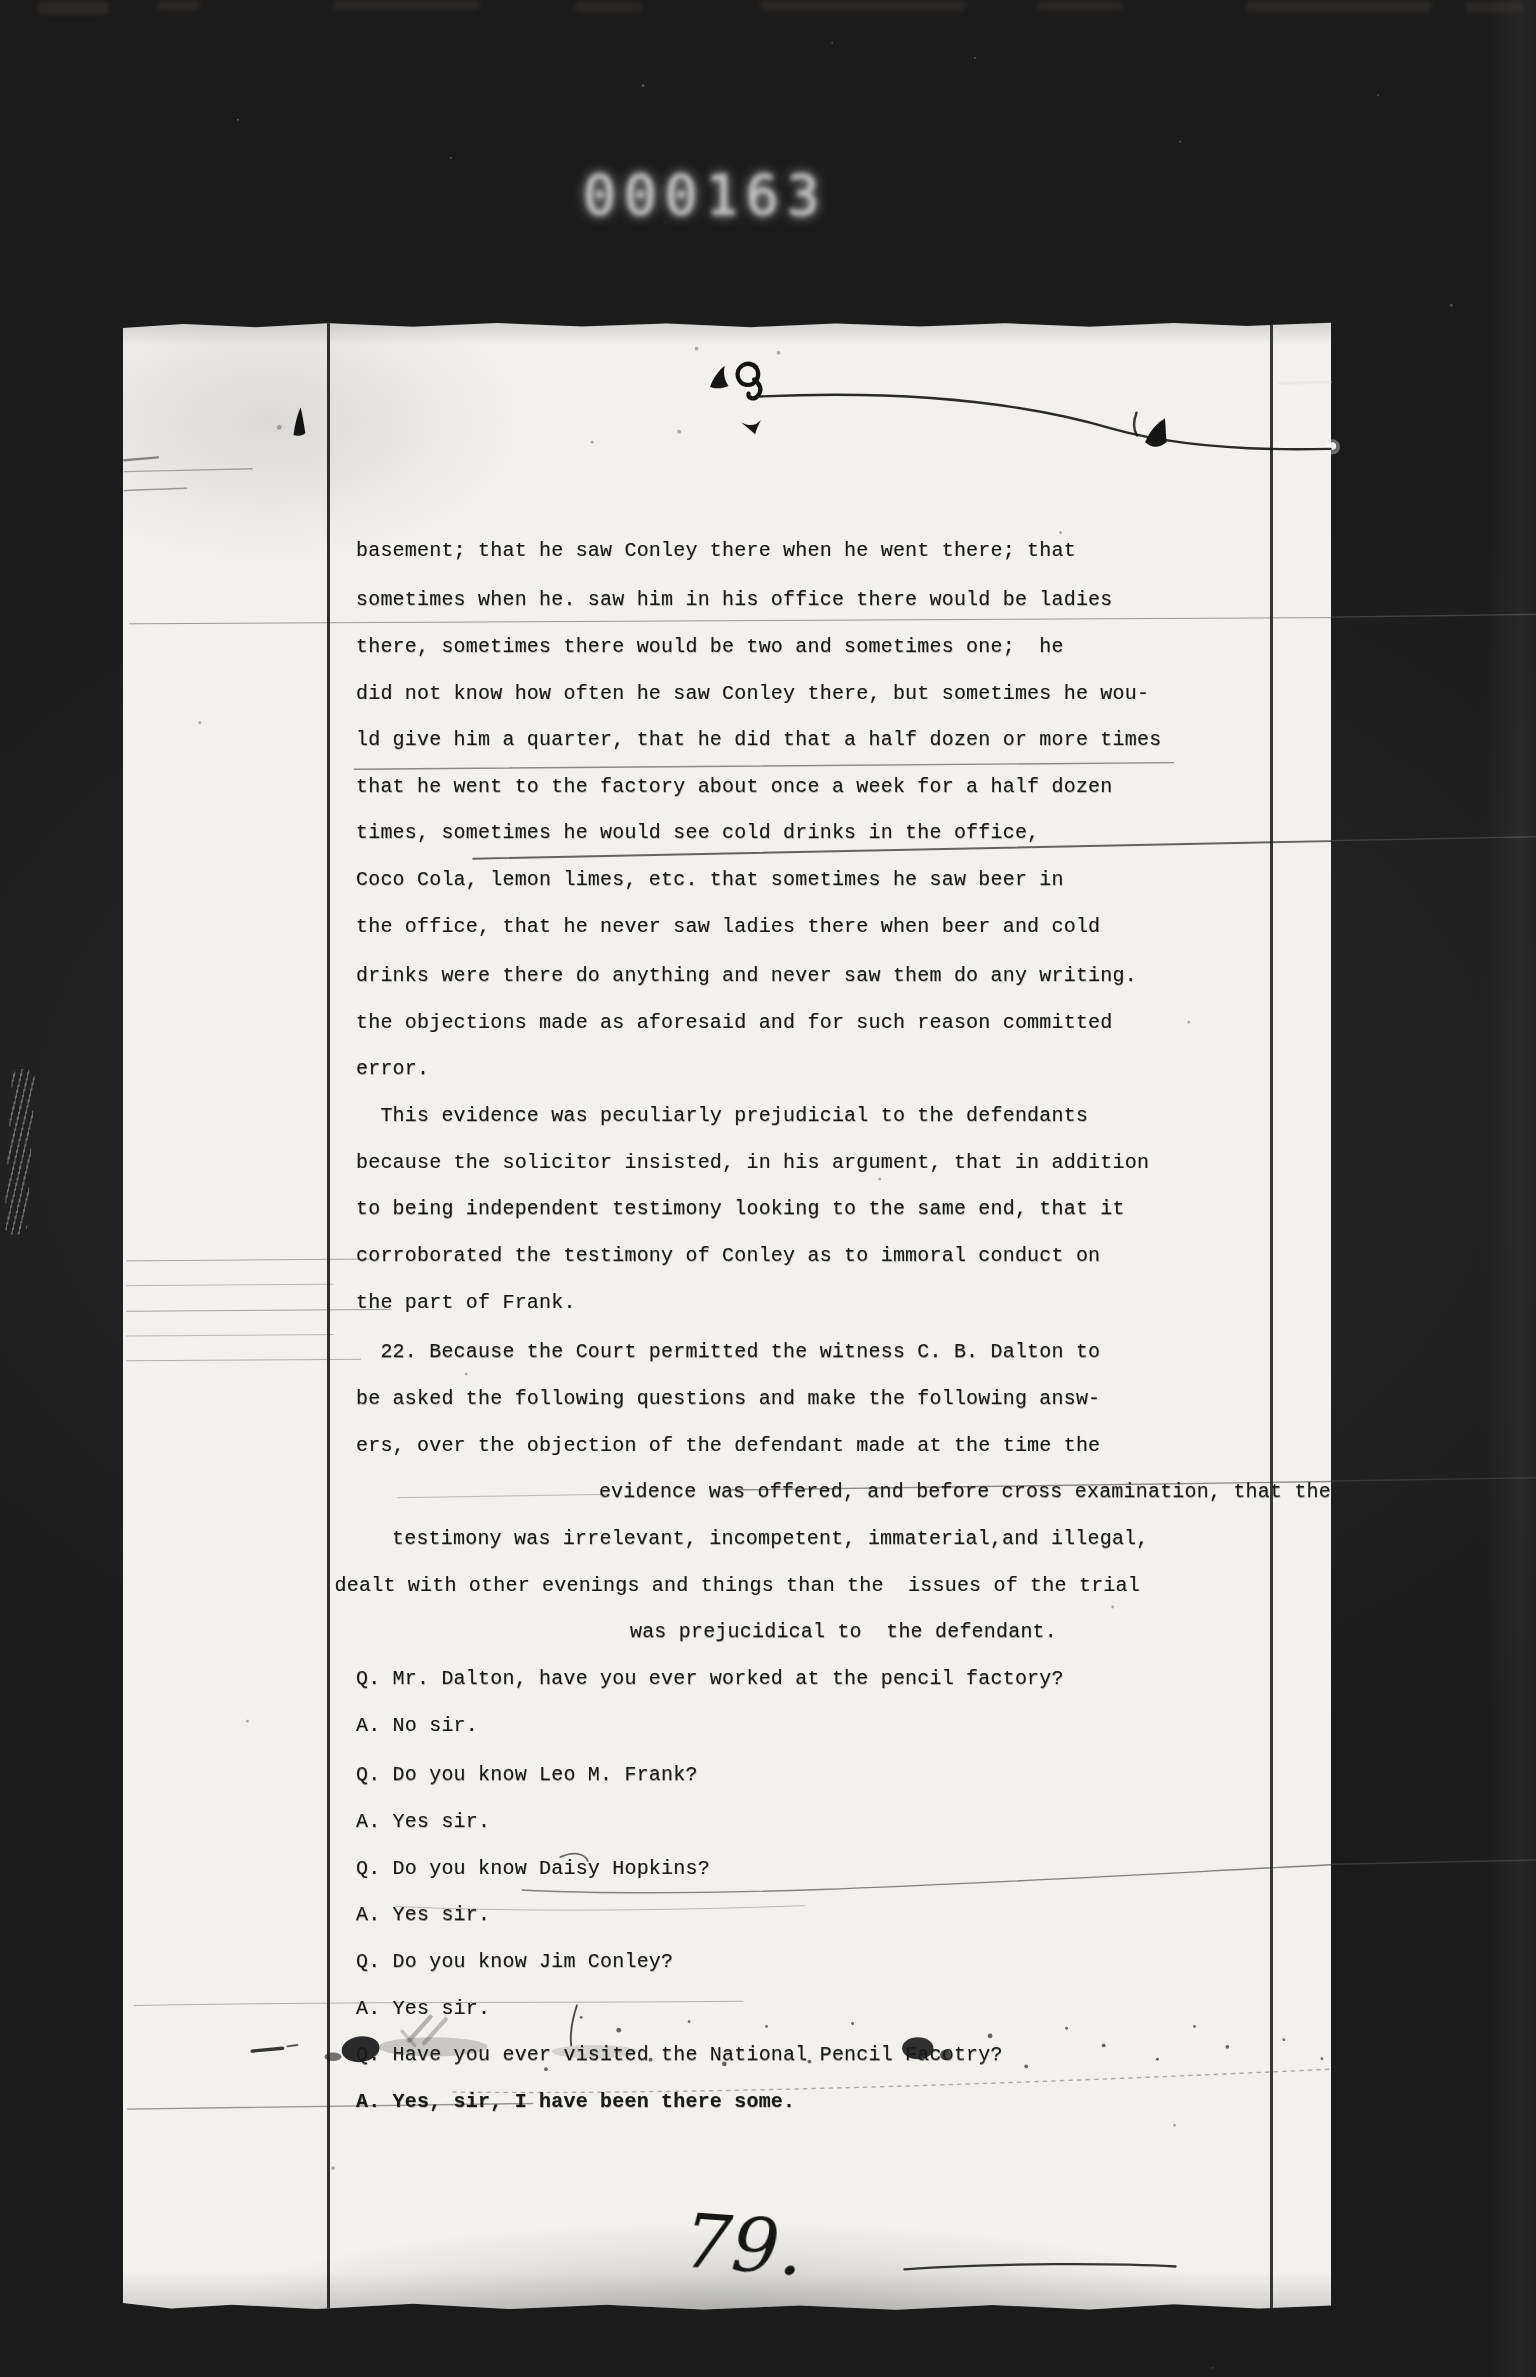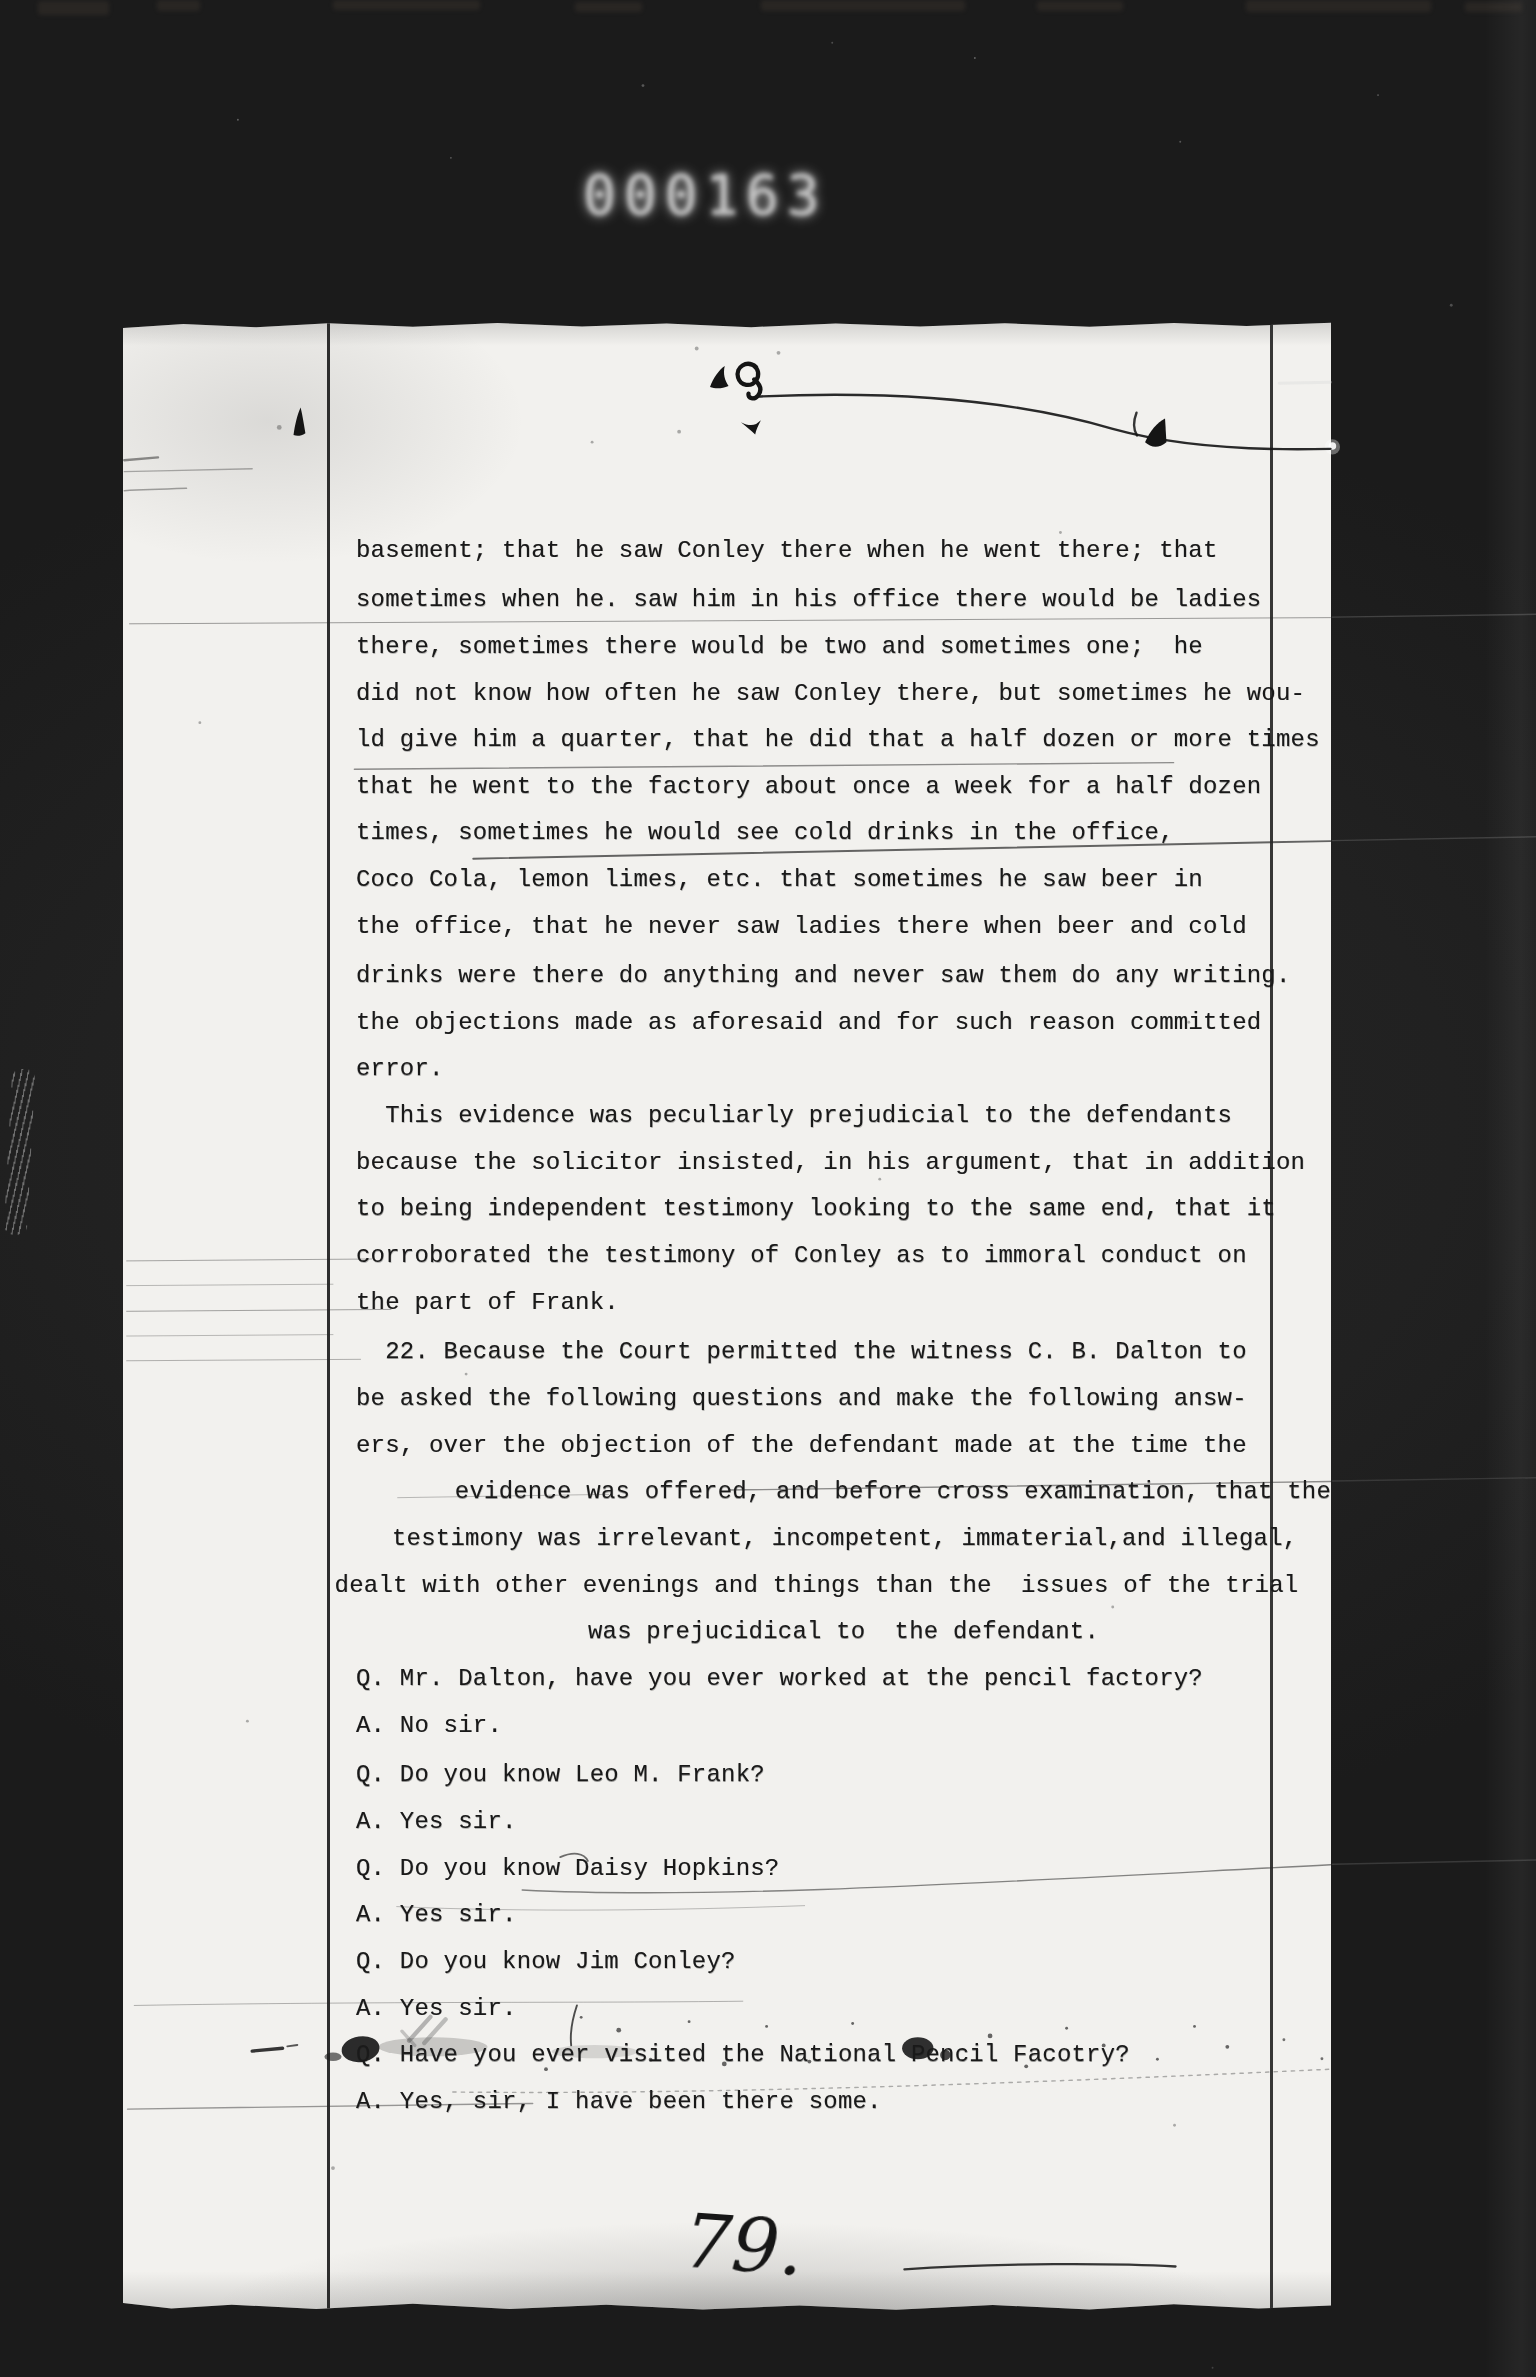--- a/index.html
+++ b/index.html
@@ -24,21 +24,21 @@
           linear-gradient(0deg, rgba(70,70,70,0.20), transparent 2%);
         box-shadow:0 0 33px rgba(0,0,0,0.55);
         clip-path:polygon(0% 0.30%, 5% 0.10%, 11% 0.26%, 17% 0.06%, 24% 0.24%, 31% 0.05%, 38% 0.22%, 45% 0.08%, 52% 0.26%, 59% 0.07%, 66% 0.22%, 73% 0.06%, 80% 0.24%, 87% 0.05%, 93% 0.20%, 100% 0.04%,
         100% 99.72%, 94% 99.88%, 87% 99.66%, 80% 99.92%, 72% 99.70%, 64% 99.94%, 56% 99.72%, 48% 99.92%, 40% 99.68%, 32% 99.90%, 24% 99.64%, 16% 99.90%, 9% 99.68%, 4% 99.88%, 0% 99.60%);}
   .rule{position:absolute;top:0;height:100%;background:#1d1d1d;}
   .rule-left{left:204px;width:2.9px;opacity:.92;}
   .rule-right{left:1147px;width:3.3px;opacity:.88;}
   
   .textblock{position:absolute;left:233px;top:206px;width:975px;
         font-family:"Liberation Mono","DejaVu Sans Mono",monospace;
-        font-size:24px;line-height:47px;letter-spacing:0.2px;color:#191919;
+        font-size:20px;line-height:47px;letter-spacing:0.2px;color:#191919;
         filter:blur(0.2px);}
   .tl{white-space:pre;height:47px;
         text-shadow:0.5px 0.5px 0 rgba(25,25,25,0.28), -0.2px 0.2px 0.2px rgba(25,25,25,0.22);}
   .tl.outdent{margin-left:-21.4px;}
   
   .pagenum{position:absolute;left:561px;top:1879px;
         font-family:"DejaVu Serif",serif;font-style:italic;font-weight:400;
         font-size:75px;color:#161616;transform:rotate(4deg);filter:blur(0.2px);}
   
   .stamp{position:absolute;left:583px;top:163px;
@@ -95,21 +95,21 @@
         <div class="tl" style="transform: translateY(-0.7px); text-align: center;">was prejucidical to  the defendant.</div>
         <div class="tl" style="transform: translateY(-1px);">Q. Mr. Dalton, have you ever worked at the pencil factory?</div>
         <div class="tl" style="transform: translateY(-1.3px);">A. No sir.</div>
         <div class="tl" style="transform: translateY(1.3px);">Q. Do you know Leo M. Frank?</div>
         <div class="tl" style="transform: translateY(1px);">A. Yes sir.</div>
         <div class="tl" style="transform: translateY(0.7px);">Q. Do you know Daisy Hopkins?</div>
         <div class="tl" style="transform: translateY(0.3px);">A. Yes sir.</div>
         <div class="tl" style="transform: translateY(0px);">Q. Do you know Jim Conley?</div>
         <div class="tl" style="transform: translateY(-0.3px);">A. Yes sir.</div>
         <div class="tl" style="transform: translateY(-0.7px);">Q. Have you ever visited the National Pencil Facotry?</div>
-        <div class="tl" style="transform: translateY(-1px);">A. Yes, sir, I have been there some.</div>
+        <div class="tl" style="transform: translateY(-1px); font-weight: bold;">A. Yes, sir, I have been there some.</div>
       </div>
     <div class="pagenum">79.</div>
   </div>
 
   <svg class="overlay" width="1537" height="2499" viewBox="0 0 3232 5256">
 
     <g stroke="#262626" fill="none" stroke-linecap="round">
       <path d="M272 1312 L2798 1299" stroke-width="2" opacity="0.45"></path>
       <path d="M745 1618 L2468 1604" stroke-width="3" opacity="0.5"></path>
       <path d="M995 1806 C1700 1790 2300 1779 2798 1769" stroke-width="4" opacity="0.7"></path>

